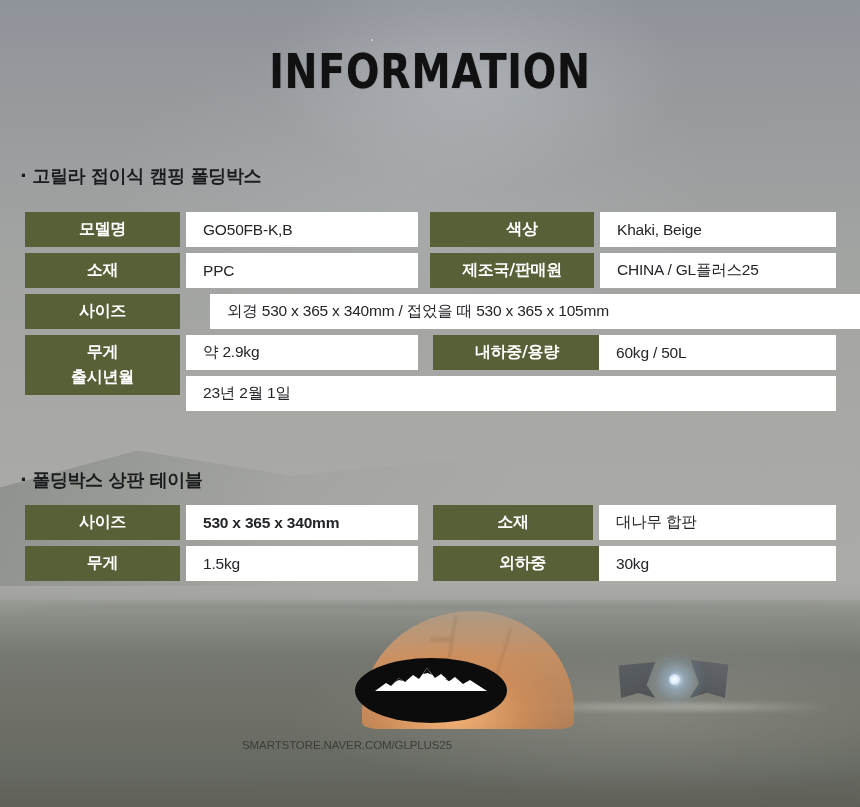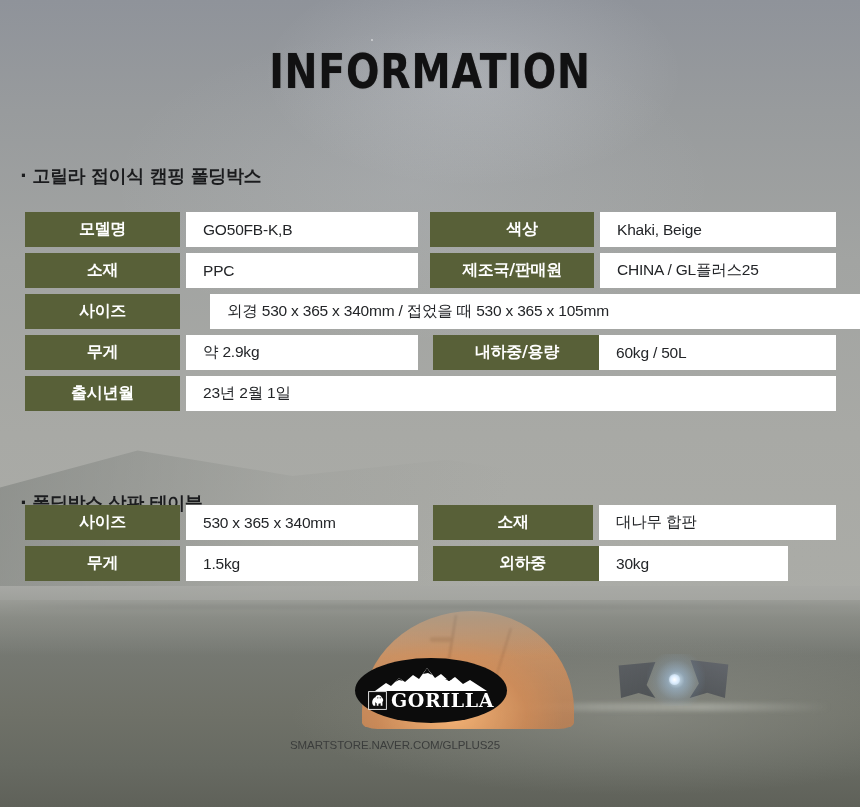--- a/index.html
+++ b/index.html
@@ -251,21 +251,20 @@
   }
   .store-url {
     position: absolute;
     left: 0; top: 739px;
     width: 694px;
     text-align: center;
     color: #3b3d3c;
     font-family: "Liberation Sans", sans-serif;
     font-size: 11.5px;
     letter-spacing: -0.1px;
-    padding-left: 48px;
   }
 </style>
 </head>
 <body>
 
 <div class="page">
 
   <div class="bg-sky"></div>
   <div class="bg-stars"></div>
   <div class="bg-hills"></div>
@@ -293,46 +292,37 @@
       <div class="cell label" style="left: 25px; top: 253px; width: 155px;">소재</div>
       <div class="cell value" style="left: 186px; top: 253px; width: 232px;">PPC</div>
       <div class="cell label" style="left: 430px; top: 253px; width: 164px;">제조국/판매원</div>
       <div class="cell value" style="left: 600px; top: 253px; width: 236px;">CHINA / GL플러스25</div>
       <div class="cell label" style="left: 25px; top: 294px; width: 155px;">사이즈</div>
       <div class="cell value" style="left: 186px; top: 294px; width: 650px; margin-left: 24px;">외경 530 x 365 x 340mm / 접었을 때 530 x 365 x 105mm</div>
       <div class="cell label" style="left: 25px; top: 335px; width: 155px;">무게</div>
       <div class="cell value" style="left: 186px; top: 335px; width: 232px;">약 2.9kg</div>
       <div class="cell label" style="left: 433px; top: 335px; width: 168px;">내하중/용량</div>
       <div class="cell value" style="left: 599px; top: 335px; width: 237px;">60kg / 50L</div>
-      <div class="cell label" style="left: 25px; top: 376px; width: 155px;">출시년월</div>
+      <div class="cell label" style="left: 25px; top: 360px; width: 155px;">출시년월</div>
       <div class="cell value" style="left: 186px; top: 376px; width: 650px;">23년 2월 1일</div>
-      <div class="section-head" style="left: 20px; top: 491px; text-align: right;">· 폴딩박스 상판 테이블</div>
+      <div class="section-head" style="left: 20px; top: 468px; text-align: right;">· 폴딩박스 상판 테이블</div>
       <div class="cell label" style="left: 25px; top: 505px; width: 155px;">사이즈</div>
-      <div class="cell value" style="left: 186px; top: 505px; width: 232px;">530 x 365 x 340mm</div>
+      <div class="cell value" style="left: 186px; top: 505px; width: 232px; font-weight: bold;">530 x 365 x 340mm</div>
       <div class="cell label" style="left: 433px; top: 505px; width: 160px;">소재</div>
       <div class="cell value" style="left: 599px; top: 505px; width: 237px;">대나무 합판</div>
       <div class="cell label" style="left: 25px; top: 546px; width: 155px;">무게</div>
       <div class="cell value" style="left: 186px; top: 546px; width: 232px;">1.5kg</div>
       <div class="cell label" style="left: 433px; top: 546px; width: 179px;">외하중</div>
-      <div class="cell value" style="left: 599px; top: 546px; width: 189px;">30kg</div>
+      <div class="cell value" style="left: 599px; top: 546px; width: 237px;">30kg</div>
     </div>
 
   <div class="logo">
     <svg class="logo-mtn" viewBox="0 0 112 24">
       <path d="M0 24 L11 16 L16 19 L24 11 L30 15 L38 8 L44 12 L52 1 L60 11 L66 7 L74 14 L80 10 L88 17 L95 13 L112 24 Z" fill="#ffffff"></path>
       <path d="M48 7 L52 1 L57 8 L53 6 Z" fill="#0c0c0c"></path>
       <path d="M20 15 L24 11 L28 14 L24 13 Z" fill="#0c0c0c"></path>
       <path d="M70 12 L74 14 L78 11.5 L74 12.6 Z" fill="#0c0c0c"></path>
     </svg>
-    <div class="logo-row">
-      <svg class="logo-gorilla-icon" viewBox="0 0 24 24">
-        <rect x="0.8" y="0.8" width="22.4" height="22.4" fill="none" stroke="#ffffff" stroke-width="1.1"></rect>
-        <path d="M7 18.5 C5.6 17 5 15 5.4 12.8 C5.8 10.4 7.2 8.6 9.4 7.8 C10 6.2 11.4 5.2 13.2 5.2 C15.2 5.2 16.8 6.4 17.4 8.2 C18.6 9 19.2 10.2 19.2 11.6 C19.2 12.6 18.8 13.4 18.2 14 L18.2 18.5 L16 18.5 L16 15.6 C15.2 16 14.2 16.2 13.2 16.2 L13.2 18.5 L11 18.5 L11 15.8 C10.2 15.4 9.6 14.8 9.2 14 L9.2 18.5 Z" fill="#ffffff"></path>
-        <circle cx="12.4" cy="8.6" r="0.85" fill="#0c0c0c"></circle>
-        <circle cx="15.4" cy="8.6" r="0.85" fill="#0c0c0c"></circle>
-      </svg>
-      <span class="logo-word">GORILLA</span>
-    </div>
   </div>
 
   <div class="store-url">SMARTSTORE.NAVER.COM/GLPLUS25</div>
 
 </div>
 
 </body></html>

